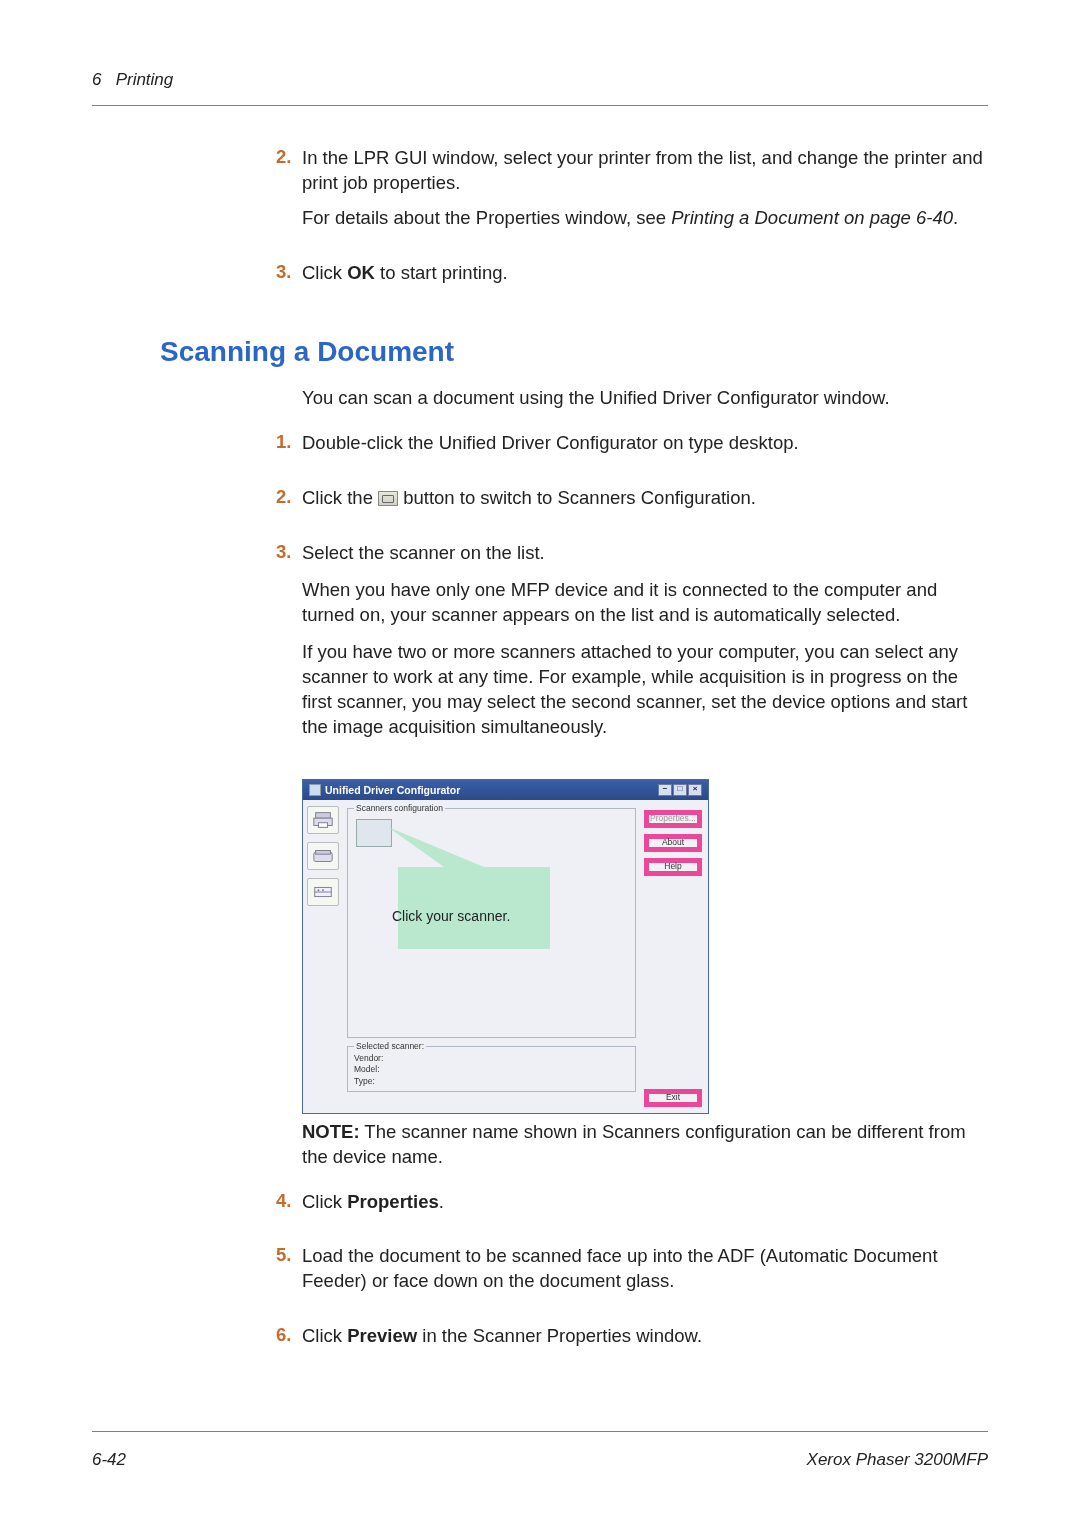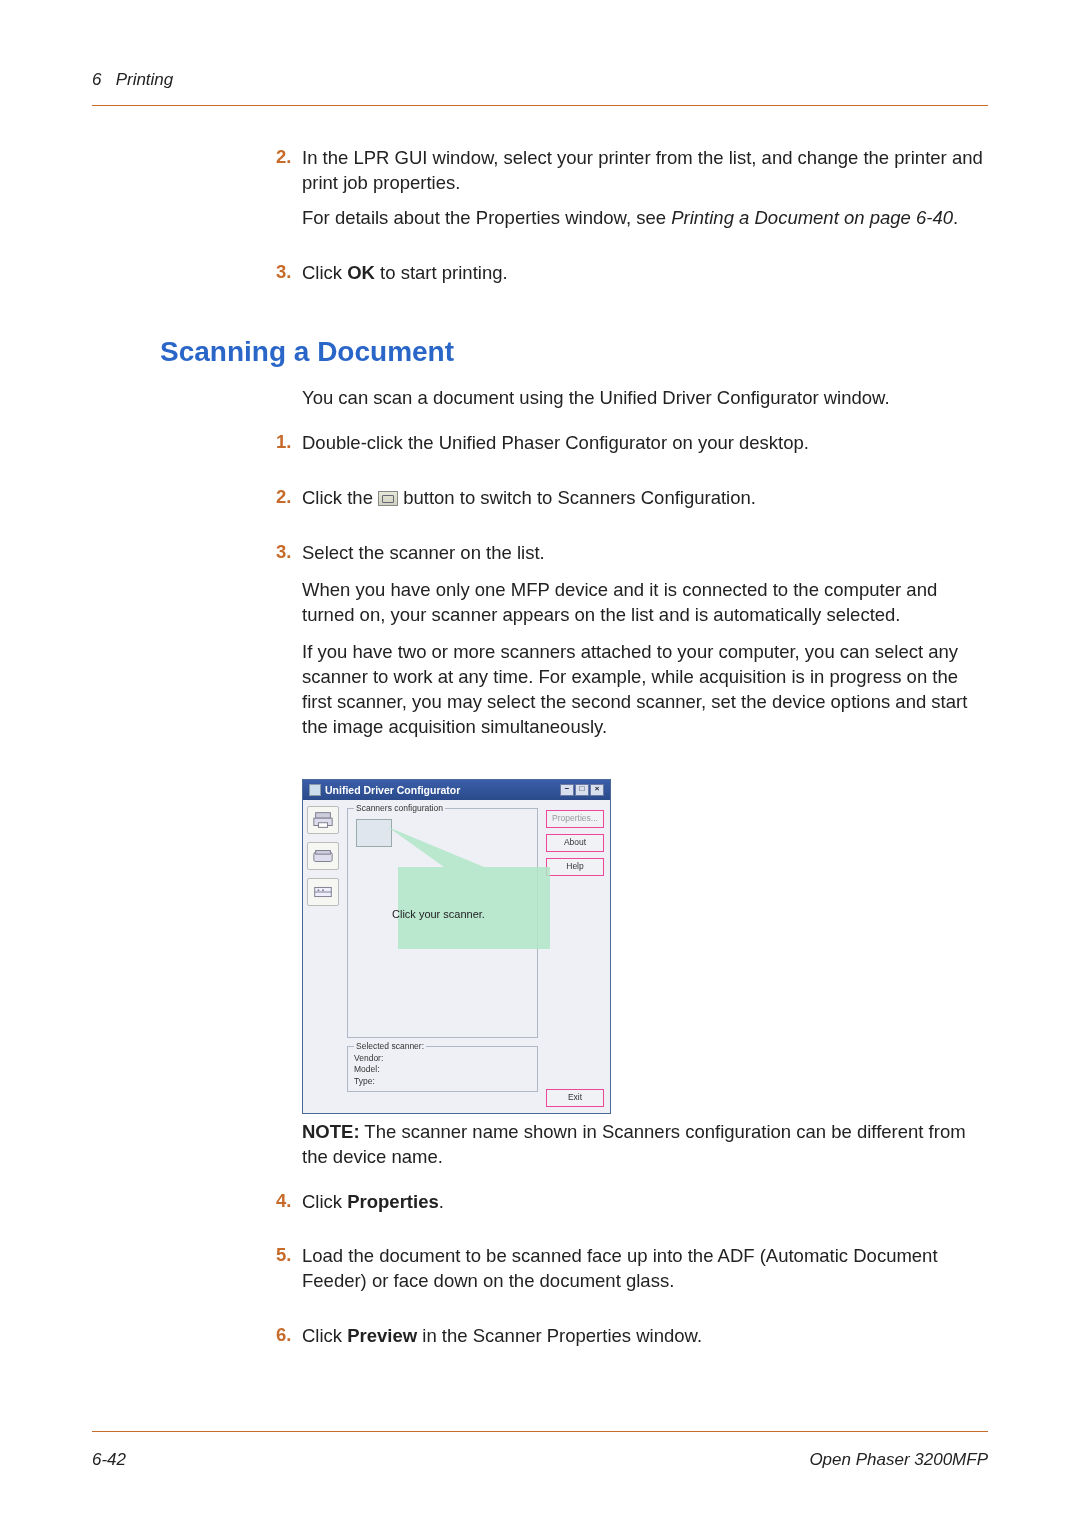--- a/index.html
+++ b/index.html
@@ -78,21 +78,21 @@
     border-radius:1px;
   }
   .two-col {
     display: flex;
     align-items: flex-start;
     gap: 29px;
     flex-direction: column;
   }
   .two-col .leftcol { flex: 1; }
   .figure {
-    width: 309px;
+    width: 407px;
     flex-shrink: 0;
   }
   .window {
     border: 1px solid #4a6a9a;
     background: #eef0f5;
     font-family: Tahoma, Arial, sans-serif;
     position: relative;
     height: 335px;
   }
   .titlebar {
@@ -167,21 +167,21 @@
   .callout {
     position:absolute;
     left:36px; top:14px;
     width:170px; height:126px;
     pointer-events:none;
   }
   .callout svg { width:100%; height:100%; }
   .callout-text {
     position:absolute;
     left:44px; top:98px;
-    font-size:11px;
+    font-size:14px;
     color:#222;
     font-family: Arial, sans-serif;
     white-space:nowrap;
   }
   .sel-scanner {
     height:46px;
     font-size:8.5px;
     color:#333;
     padding-top:6px;
   }
@@ -190,21 +190,21 @@
     padding:10px 6px 6px 4px;
     display:flex;
     flex-direction:column;
     gap:6px;
     justify-content:space-between;
   }
   .rbtn-stack { display:flex; flex-direction:column; gap:6px;}
   .rbtn {
     height:18px;
     background:#f0f2f6;
-    border:1px solid #ec4899;
+    border:5px solid #ec4899;
     font-size:8.5px;
     display:flex;
     align-items:center;
     justify-content:center;
     color:#333;
   }
   .rbtn.disabled { color:#999; }
   .footer-bar {
     position:absolute;
     bottom:58px;
@@ -254,21 +254,21 @@
 
 <h2 class="section-title">Scanning a Document</h2>
 
 <div class="content-area">
 
   <p class="para">You can scan a document using the Unified Driver Configurator window.</p>
 
   <div class="ol-item">
     <span class="ol-num">1.</span>
     <div class="ol-body">
-        <p class="para">Double-click the Unified Phaser Configurator on your desktop.</p>
+        <p class="para">Double-click the Unified Driver Configurator on type desktop.</p>
       </div>
   </div>
 
   <div class="ol-item">
     <span class="ol-num">2.</span>
     <div class="ol-body">
       <p class="para">
         <span>Click the </span><span class="icon-inline"></span><span> button to switch to Scanners Configuration.</span>
       </p>
     </div>
@@ -379,14 +379,14 @@
         <p class="para">
       <span>Click </span><b>Preview</b><span> in the Scanner Properties window.</span>
     </p>
       </div>
   </div>
 
 </div>
 
 <div class="footer-bar">
   <span>6-42</span>
-  <span>Open Phaser 3200MFP</span>
+  <span>Xerox Phaser 3200MFP</span>
 </div>
 
 </body></html>

